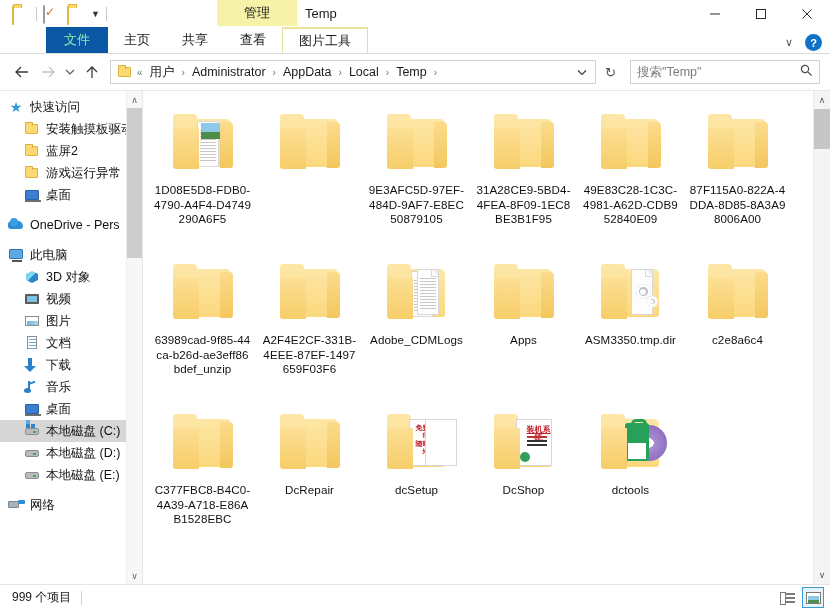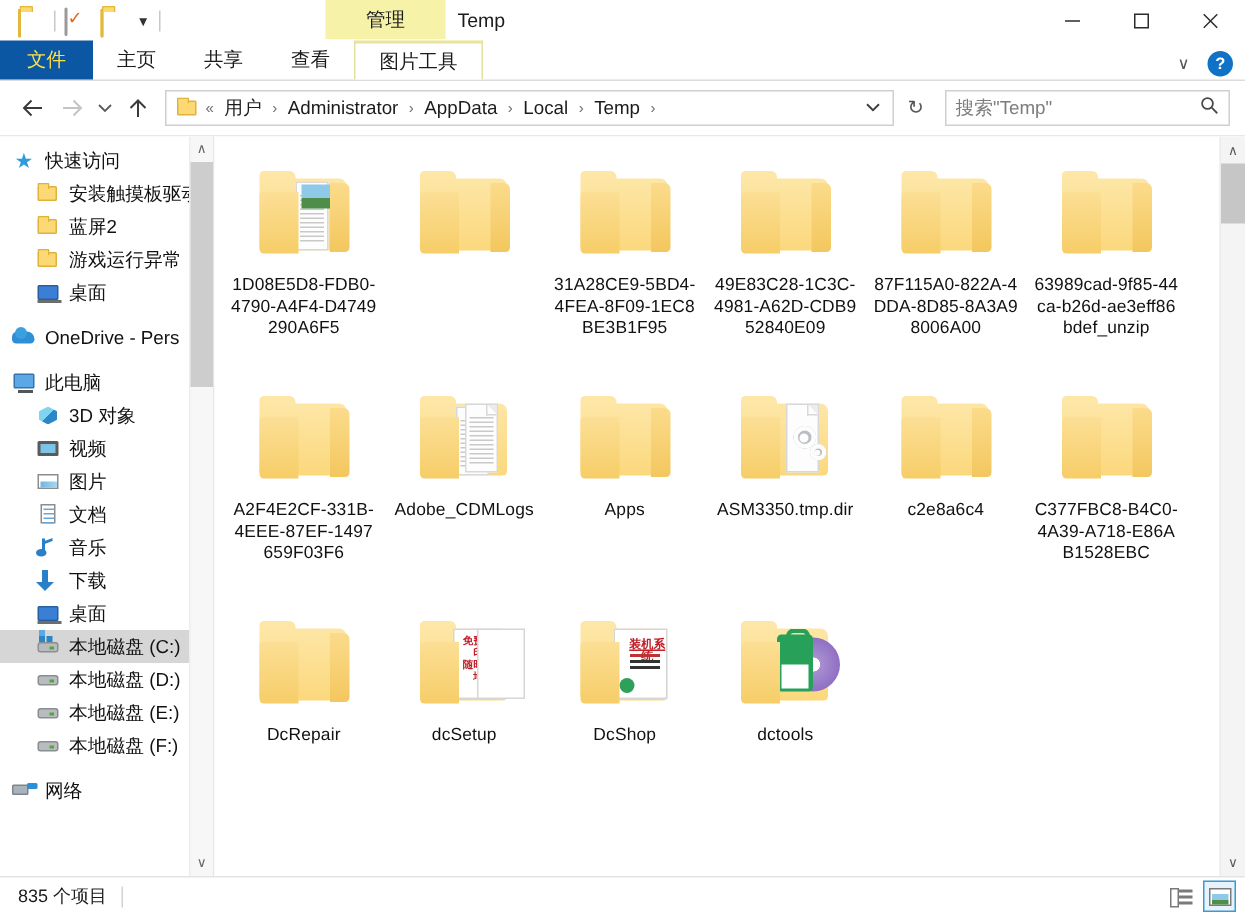--- a/index.html
+++ b/index.html
@@ -53,21 +53,21 @@
 
   
   .ribbonbar {
     height: 26px; display:flex; align-items:flex-end; position:relative;
     border-bottom:1px solid #dcdcdc; background:#fff; flex:none;
   }
   .rtab {
     height:26px; padding:0 16px; display:flex; align-items:center;
     font-size:13px; color:#1b1b1b;
   }
-  .rtab.file { background:#0b57a4; color:#fde047; padding:0 18px; }
+  .rtab.file { background:#0b57a4; color:#86efac; padding:0 18px;margin-left:46px; }
   .rtab.ctx {
     border-left:1px solid #e3e0a0; border-right:1px solid #e3e0a0; border-top:2px solid #e9e49a;
     background:#fff; position:relative;
   }
   .ribbon-right { position:absolute; right:8px; bottom:2px; display:flex; align-items:center; gap:12px; }
   .chev-sm { color:#555; font-size:11px; }
   .helpbtn {
     width:17px;height:17px;border-radius:50%;background:#1072c6;color:#fff;
     font-size:11px; font-weight:bold; display:flex;align-items:center;justify-content:center;
   }
@@ -415,30 +415,30 @@
             </span>
             <span class="ni-label">图片</span>
           </div>
           <div class="nav-item lvl2">
             <span class="ico ico-doc">
               <i></i>
             </span>
             <span class="ni-label">文档</span>
           </div>
           <div class="nav-item lvl2">
+            <span class="ico ico-down">
+              <i></i>
+            </span>
+            <span class="ni-label">下载</span>
+          </div>
+          <div class="nav-item lvl2">
             <span class="ico ico-music">
               <i></i>
             </span>
             <span class="ni-label">音乐</span>
-          </div>
-          <div class="nav-item lvl2">
-            <span class="ico ico-down">
-              <i></i>
-            </span>
-            <span class="ni-label">下载</span>
           </div>
           <div class="nav-item lvl2">
             <span class="ico ico-desktop">
               <i></i>
             </span>
             <span class="ni-label">桌面</span>
           </div>
           <div class="nav-item lvl2 sel">
             <span class="ico ico-diskc">
               <i></i>
@@ -449,26 +449,20 @@
             <span class="ico ico-disk">
               <i></i>
             </span>
             <span class="ni-label">本地磁盘 (D:)</span>
           </div>
           <div class="nav-item lvl2">
             <span class="ico ico-disk">
               <i></i>
             </span>
             <span class="ni-label">本地磁盘 (E:)</span>
-          </div>
-          <div class="nav-item lvl2">
-            <span class="ico ico-disk">
-              <i></i>
-            </span>
-            <span class="ni-label">本地磁盘 (F:)</span>
           </div>
           <div class="nav-gap"></div>
           <div class="nav-item lvl1">
             <span class="ico ico-net">
               <i></i>
             </span>
             <span class="ni-label">网络</span>
           </div>
         </div>
       <div class="sb-scroll">
@@ -495,20 +489,30 @@
             <div class="tlabel">1D08E5D8-FDB0-4790-A4F4-D4749290A6F5</div>
           </div>
           <div class="tile">
             <div class="thumb">
               <span class="fd">
                 <span class="back"></span>
                 <span class="right"></span>
                 <span class="front"></span>
               </span>
             </div>
+          </div>
+          <div class="tile">
+            <div class="thumb">
+              <span class="fd">
+                <span class="back"></span>
+                <span class="right"></span>
+                <span class="front"></span>
+              </span>
+            </div>
+            <div class="tlabel">9E3AFC5D-97EF-484D-9AF7-E8EC50879105</div>
           </div>
           <div class="tile">
             <div class="thumb">
               <span class="fd">
                 <span class="back"></span>
                 <span class="right"></span>
                 <span class="front"></span>
               </span>
             </div>
             <div class="tlabel">31A28CE9-5BD4-4FEA-8F09-1EC8BE3B1F95</div>
@@ -667,21 +671,21 @@
         </div>
       <div class="c-scroll">
         <div class="c-arrow">∧</div>
         <div class="c-thumb"></div>
         <div class="c-arrow bot">∨</div>
       </div>
     </div>
   </div>
 
   <div class="statusbar">
-    <span class="status-text">835 个项目</span>
+    <span class="status-text">999 个项目</span>
     <span class="status-div"></span>
     <div class="viewbtns">
       <div class="vbtn">
           <span class="vb-details"></span>
         </div>
       <div class="vbtn active">
           <span class="vb-icons"></span>
         </div>
     </div>
   </div>

